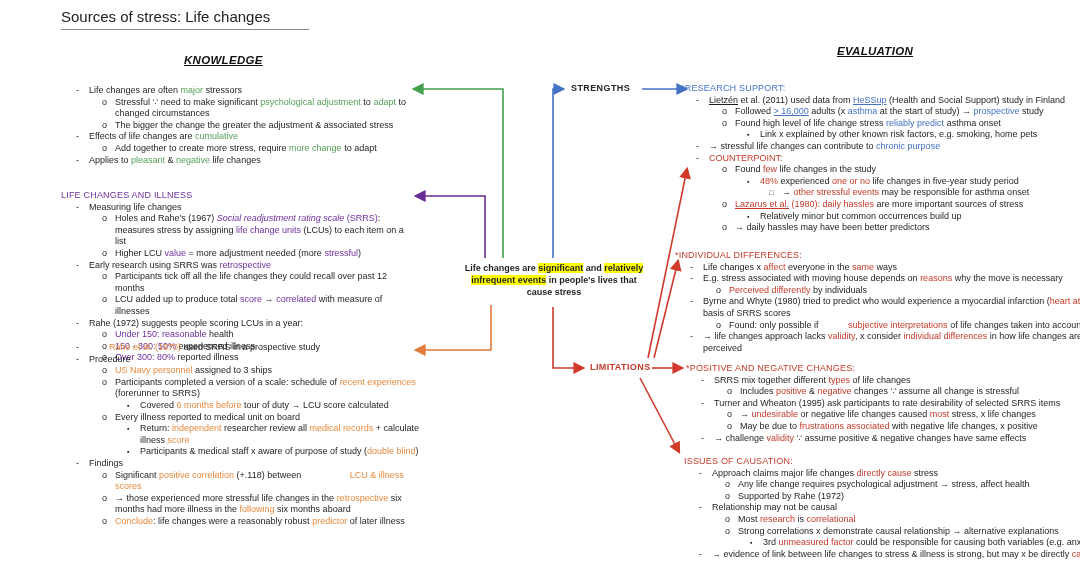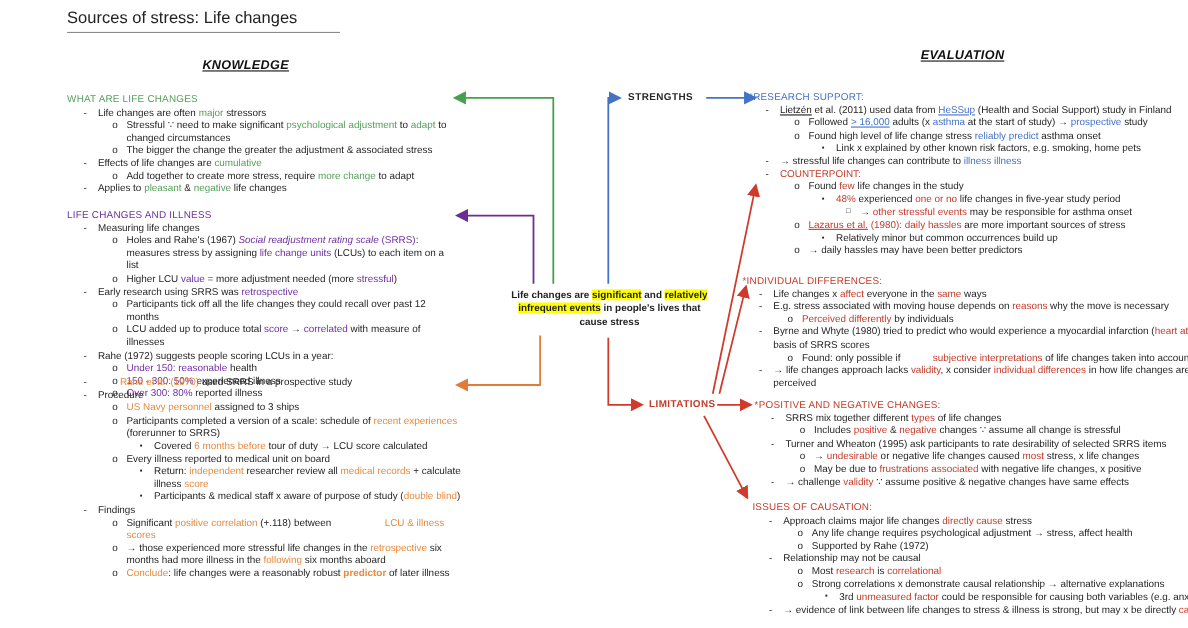--- a/index.html
+++ b/index.html
@@ -47,21 +47,20 @@
 <body>
 
 <div id="canvas">
 
   <div class="page-title">Sources of stress: Life changes</div>
 
   <div class="col-heading" id="knowledge-heading">KNOWLEDGE</div>
   <div class="col-heading" id="evaluation-heading">EVALUATION</div>
 
   <section class="notes" style="left:25px;top:85px;width:352px">
-      <div class="sec-heading" style="color: rgb(87, 160, 91);">WHAT ARE LIFE CHANGES</div>
       <div class="line lvl1">
         <span class="bullet">-</span>
         <span class="txt"><span>Life changes are often </span><span style="color: rgb(87, 160, 91);">major</span><span> stressors</span></span>
       </div>
       <div class="line lvl2">
         <span class="bullet">o</span>
         <span class="txt"><span>Stressful ∵ need to make significant </span><span style="color: rgb(87, 160, 91);">psychological adjustment</span><span> to </span><span style="color: rgb(87, 160, 91);">adapt</span><span> to changed circumstances</span></span>
       </div>
       <div class="line lvl2">
         <span class="bullet">o</span>
@@ -163,21 +162,21 @@
       <div class="line lvl2">
         <span class="bullet">o</span>
         <span class="txt"><span>Significant </span><span style="color: rgb(231, 138, 62);">positive correlation</span><span> (+.118) between </span><span style="color: rgb(231, 138, 62); padding-left: 46px;">LCU &amp; illness scores</span></span>
       </div>
       <div class="line lvl2">
         <span class="bullet">o</span>
         <span class="txt"><span>→ those experienced more stressful life changes in the </span><span style="color: rgb(231, 138, 62);">retrospective</span><span> six months had more illness in the </span><span style="color: rgb(231, 138, 62);">following</span><span> six months aboard</span></span>
       </div>
       <div class="line lvl2">
         <span class="bullet">o</span>
-        <span class="txt"><span style="color: rgb(231, 138, 62);">Conclude</span><span>: life changes were a reasonably robust </span><span style="color: rgb(231, 138, 62); font-weight: bold;">predictor</span><span> of later illness</span></span>
+        <span class="txt"><span style="color: rgb(231, 138, 62);">Conclude</span><span>: life changes were a reasonably robust </span><span style="color: rgb(231, 138, 62);">predictor</span><span> of later illness</span></span>
       </div>
     </section>
 
   <section class="notes" style="left:645px;top:83px;width:432px">
       <div class="sec-heading" style="color: rgb(68, 114, 196);">*RESEARCH SUPPORT:</div>
       <div class="line lvl1">
         <span class="bullet">-</span>
         <span class="txt"><span style="text-decoration: underline;">Lietzén</span><span> et al. (2011) used data from </span><span style="color: rgb(68, 114, 196); text-decoration: underline;">HeSSup</span><span> (Health and Social Support) study in Finland</span></span>
       </div>
       <div class="line lvl2">
@@ -187,21 +186,21 @@
       <div class="line lvl2">
         <span class="bullet">o</span>
         <span class="txt"><span>Found high level of life change stress </span><span style="color: rgb(68, 114, 196);">reliably predict</span><span> asthma onset</span></span>
       </div>
       <div class="line lvl3">
         <span class="bullet">▪</span>
         <span class="txt"><span>Link x explained by other known risk factors, e.g. smoking, home pets</span></span>
       </div>
       <div class="line lvl1">
         <span class="bullet">-</span>
-        <span class="txt"><span>→ stressful life changes can contribute to </span><span style="color: rgb(68, 114, 196);">illness illness</span></span>
+        <span class="txt"><span>→ stressful life changes can contribute to </span><span style="color: rgb(68, 114, 196);">chronic purpose</span></span>
       </div>
       <div class="line lvl1">
         <span class="bullet">-</span>
         <span class="txt"><span style="color: rgb(196, 59, 42);">COUNTERPOINT:</span></span>
       </div>
       <div class="line lvl2">
         <span class="bullet">o</span>
         <span class="txt"><span>Found </span><span style="color: rgb(196, 59, 42);">few</span><span> life changes in the study</span></span>
       </div>
       <div class="line lvl3">

